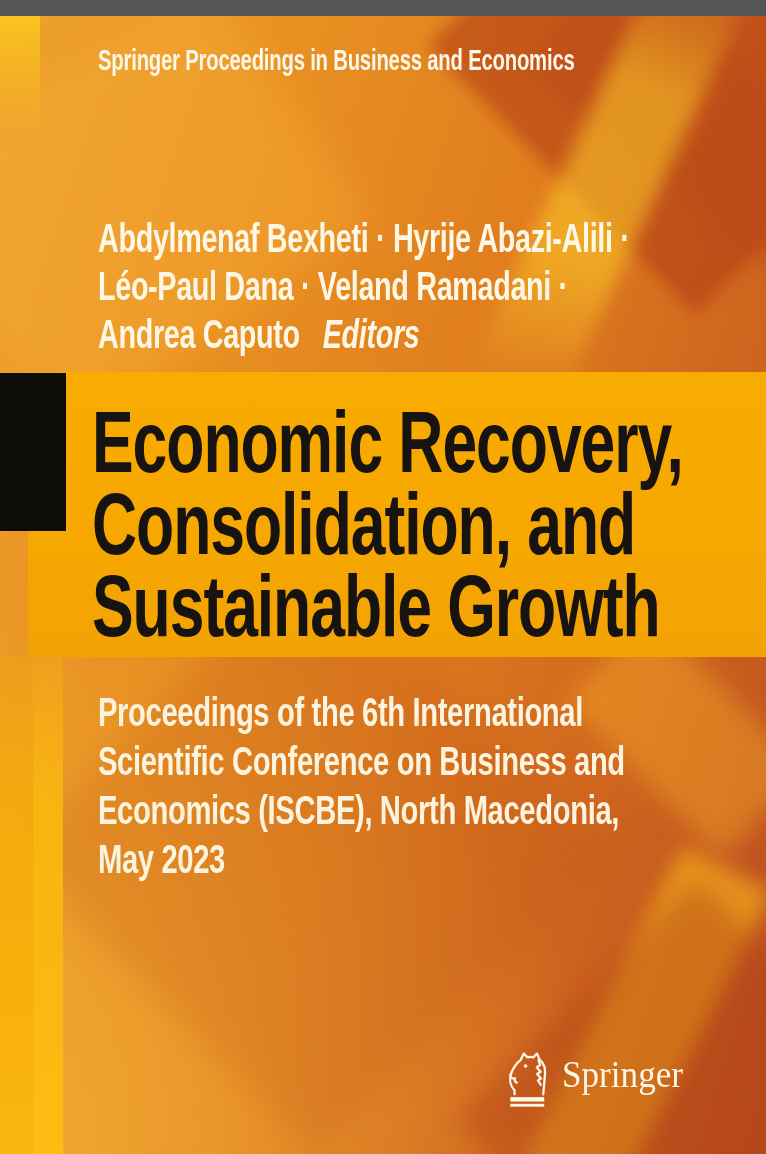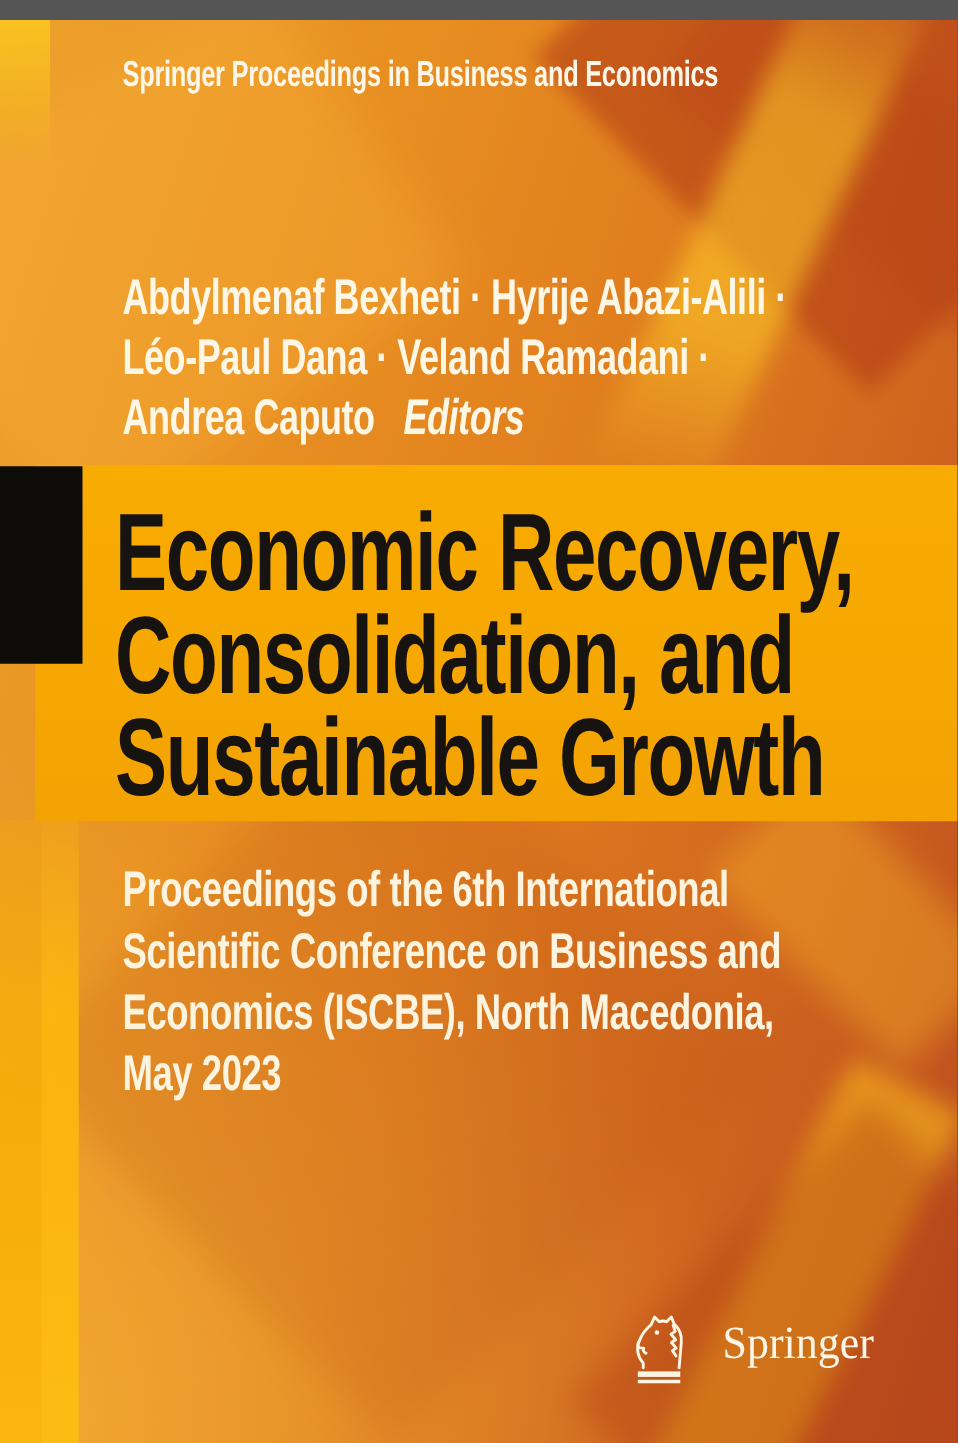--- a/index.html
+++ b/index.html
@@ -81,21 +81,21 @@
     letter-spacing: -1.5px; color: #161310; white-space: nowrap;
     transform: scaleX(0.71); transform-origin: left top;
   }
   .subtitle {
     position: absolute; left: 98px; top: 672px; width: 1000px;
     font-size: 40px; font-weight: 700; line-height: 49px;
     letter-spacing: -0.5px; color: #fdf4e0; white-space: nowrap;
     transform: scaleX(0.73); transform-origin: left top;
   }
   
-  .logo { position: absolute; left: 505px; top: 1033px; display: flex; align-items: flex-start; gap: 16px; }
+  .logo { position: absolute; left: 505px; top: 1033px; display: flex; align-items: flex-start; }
   .logo svg { display: block; }
   .logo .pubname {
     font-family: "Liberation Serif", serif;
     font-size: 37px; color: #fcf6e8; line-height: 40px;
     margin-left: 13px; margin-top: 6px; white-space: nowrap;
     transform: scaleX(0.95); transform-origin: left top;
   }
   
   .bottom-strip {
     position: absolute; left: 0; top: 1147px; width: 766px; height: 7px;

